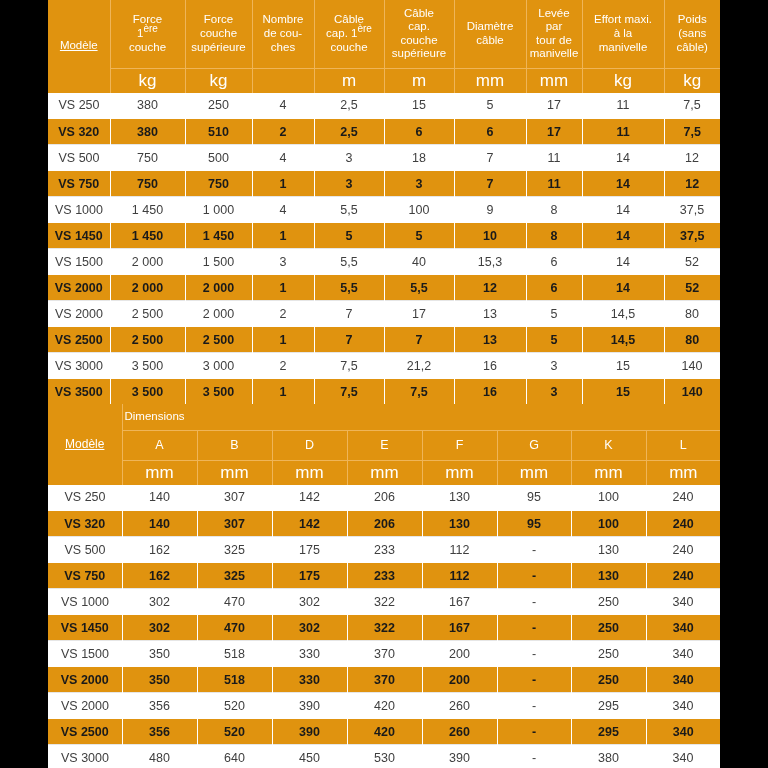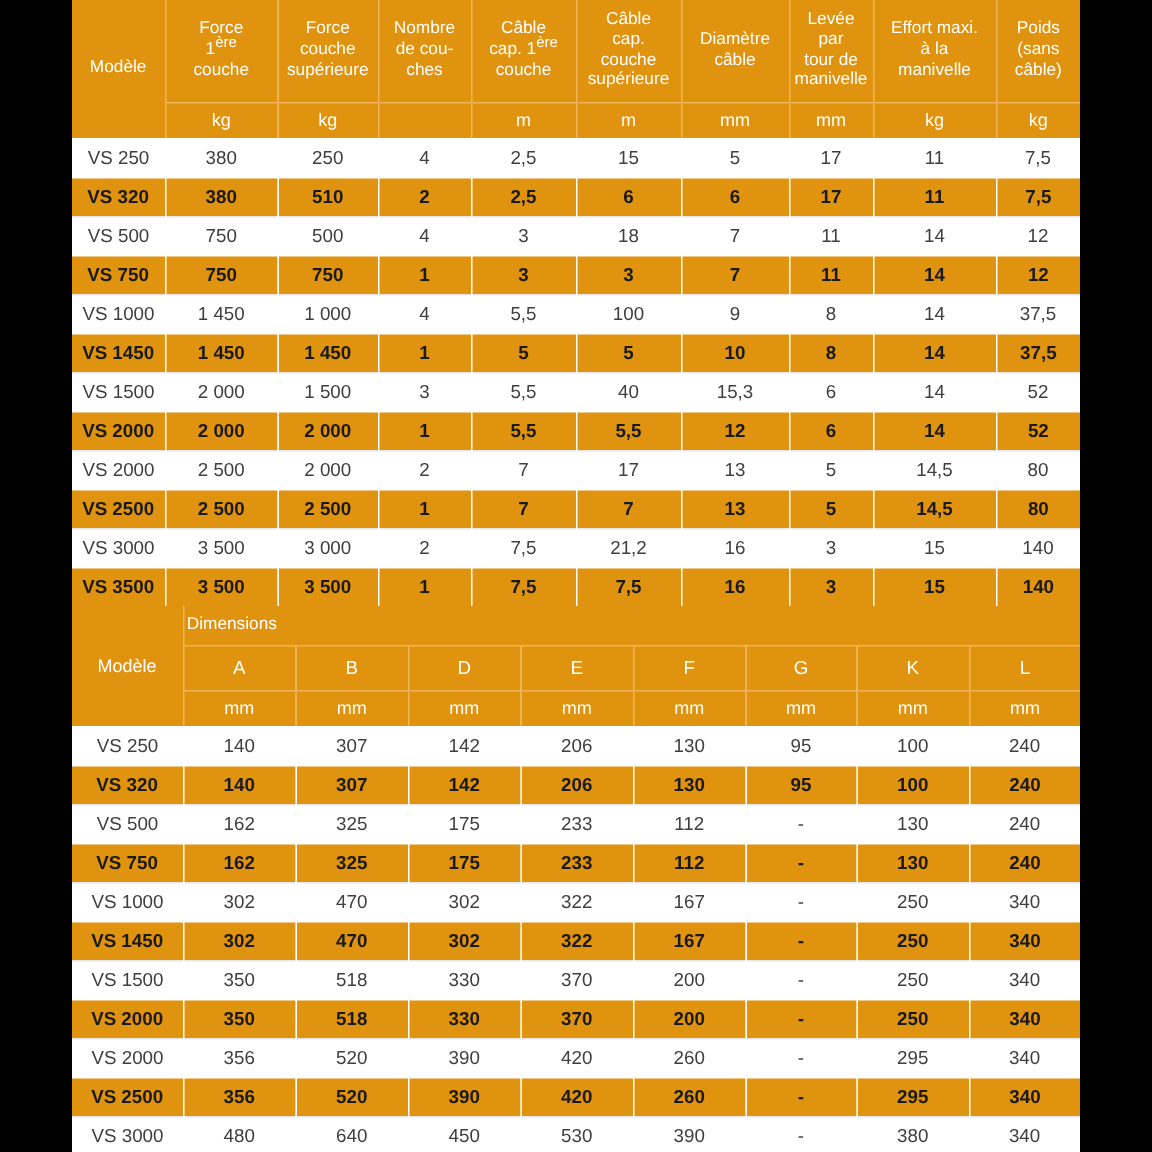--- a/index.html
+++ b/index.html
@@ -36,23 +36,23 @@
     background: #E0930F;
     color: #ffffff;
     font-weight: normal;
     text-align: center;
     vertical-align: middle;
     border-right: 1px solid #EFB558;
     line-height: 1.18;
     padding: 2px 2px;
   }
   thead tr.hrow-main td { font-size: 11.5px; height: 68px; }
-  thead tr.hrow-unit td { font-size: 12px; height: 24px; border-top: 1px solid #EFB558; }
+  thead tr.hrow-unit td { font-size: 17px; height: 24px; border-top: 1px solid #EFB558; }
   thead td.no-right { border-right: none; margin-left: 20px; }
-  thead td.modele-cell { font-size: 12px; }
+  thead td.modele-cell { font-size: 12px; text-decoration: underline; }
   thead td.grp-dimensions {
     text-align: left;
     font-size: 11.5px;
     height: 26px;
     border-right: none;
   }
   thead tr.hrow-letters td { font-size: 12.5px; height: 30px; border-top: 1px solid #EFB558; }
 
   
   tbody td {

